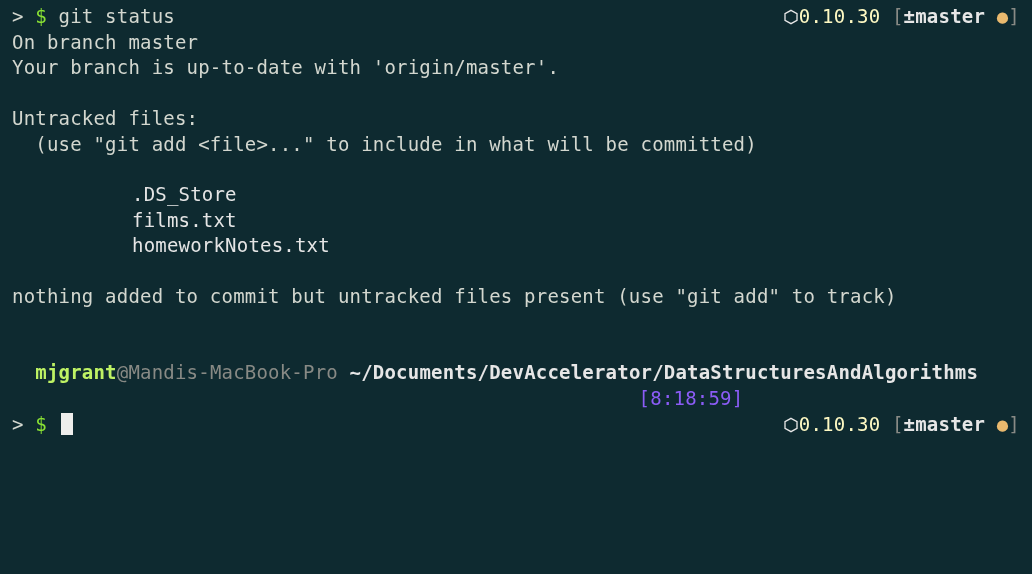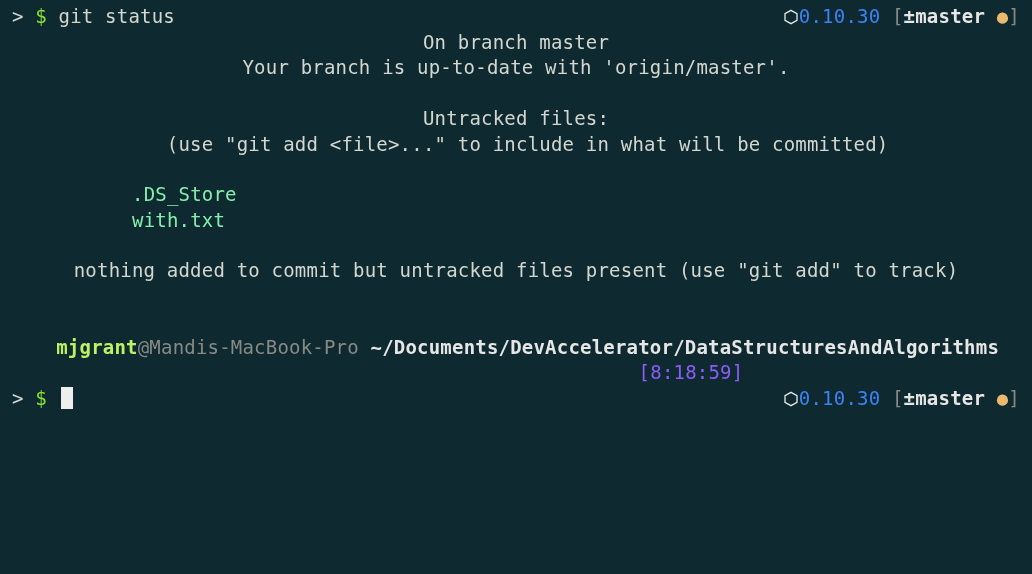--- a/index.html
+++ b/index.html
@@ -8,33 +8,33 @@
       color: #d3d7cf;
       font-family: 'Menlo', 'Monaco', 'Consolas', monospace;
       font-size: 19px;
       line-height: 1.35;
       padding: 4px 12px;
       width: 1032px;
       height: 574px;
       overflow: hidden;
       letter-spacing: 0.2px;
     }
-    .line { white-space: pre-wrap; word-break: break-all; text-align: center; }
+    .line { white-space: pre-wrap; word-break: break-all; }
     .prompt-arrow { color: #d3d7cf; }
     .prompt-dollar { color: #8ae234; }
     .cmd { color: #d3d7cf; }
     .right-badge {
       float: right;
       color: #888a85;
     }
     .badge-hex { color: #e6e6e6; }
-    .badge-ver { color: #3b82f6; }
+    .badge-ver { color: #fef9c3; }
     .badge-branch { color: #e6e6e6; font-weight: bold; }
     .badge-dot { color: #e9b96e; }
-    .untracked-file { color: #86efac; }
+    .untracked-file { color: #e5e5e5; }
     .indent { padding-left: 120px; display: block; }
     .user { color: #bef264; font-weight: bold; }
     .host { color: #888a85; }
     .path { color: #e6e6e6; font-weight: bold; }
     .time { color: #8b5cf6; }
     .cursor {
       display: inline-block;
       width: 12px;
       height: 22px;
       background: #eeeeec;
@@ -63,21 +63,22 @@
 
 <div class="line">On branch master</div>
 <div class="line">Your branch is up-to-date with 'origin/master'.</div>
 <div class="blank"></div>
 <div class="line">Untracked files:</div>
 <div class="line">  (use "git add &lt;file&gt;..." to include in what will be committed)</div>
 <div class="blank"></div>
 
 <div>
   <span class="indent untracked-file">.DS_Store</span>
-  <span class="indent untracked-file">with.txt</span>
+  <span class="indent untracked-file">films.txt</span>
+  <span class="indent untracked-file">homeworkNotes.txt</span>
 </div>
 
 <div class="blank"></div>
 <div class="line">nothing added to commit but untracked files present (use "git add" to track)</div>
 <div class="blank"></div>
 
 <div class="line">
   <span class="user">mjgrant</span><span class="host">@</span><span class="host">Mandis-MacBook-Pro</span><span> </span><span class="path">~</span><span class="path">/Documents/DevAccelerator/DataStructuresAndAlgorithms</span>
 </div>
 

